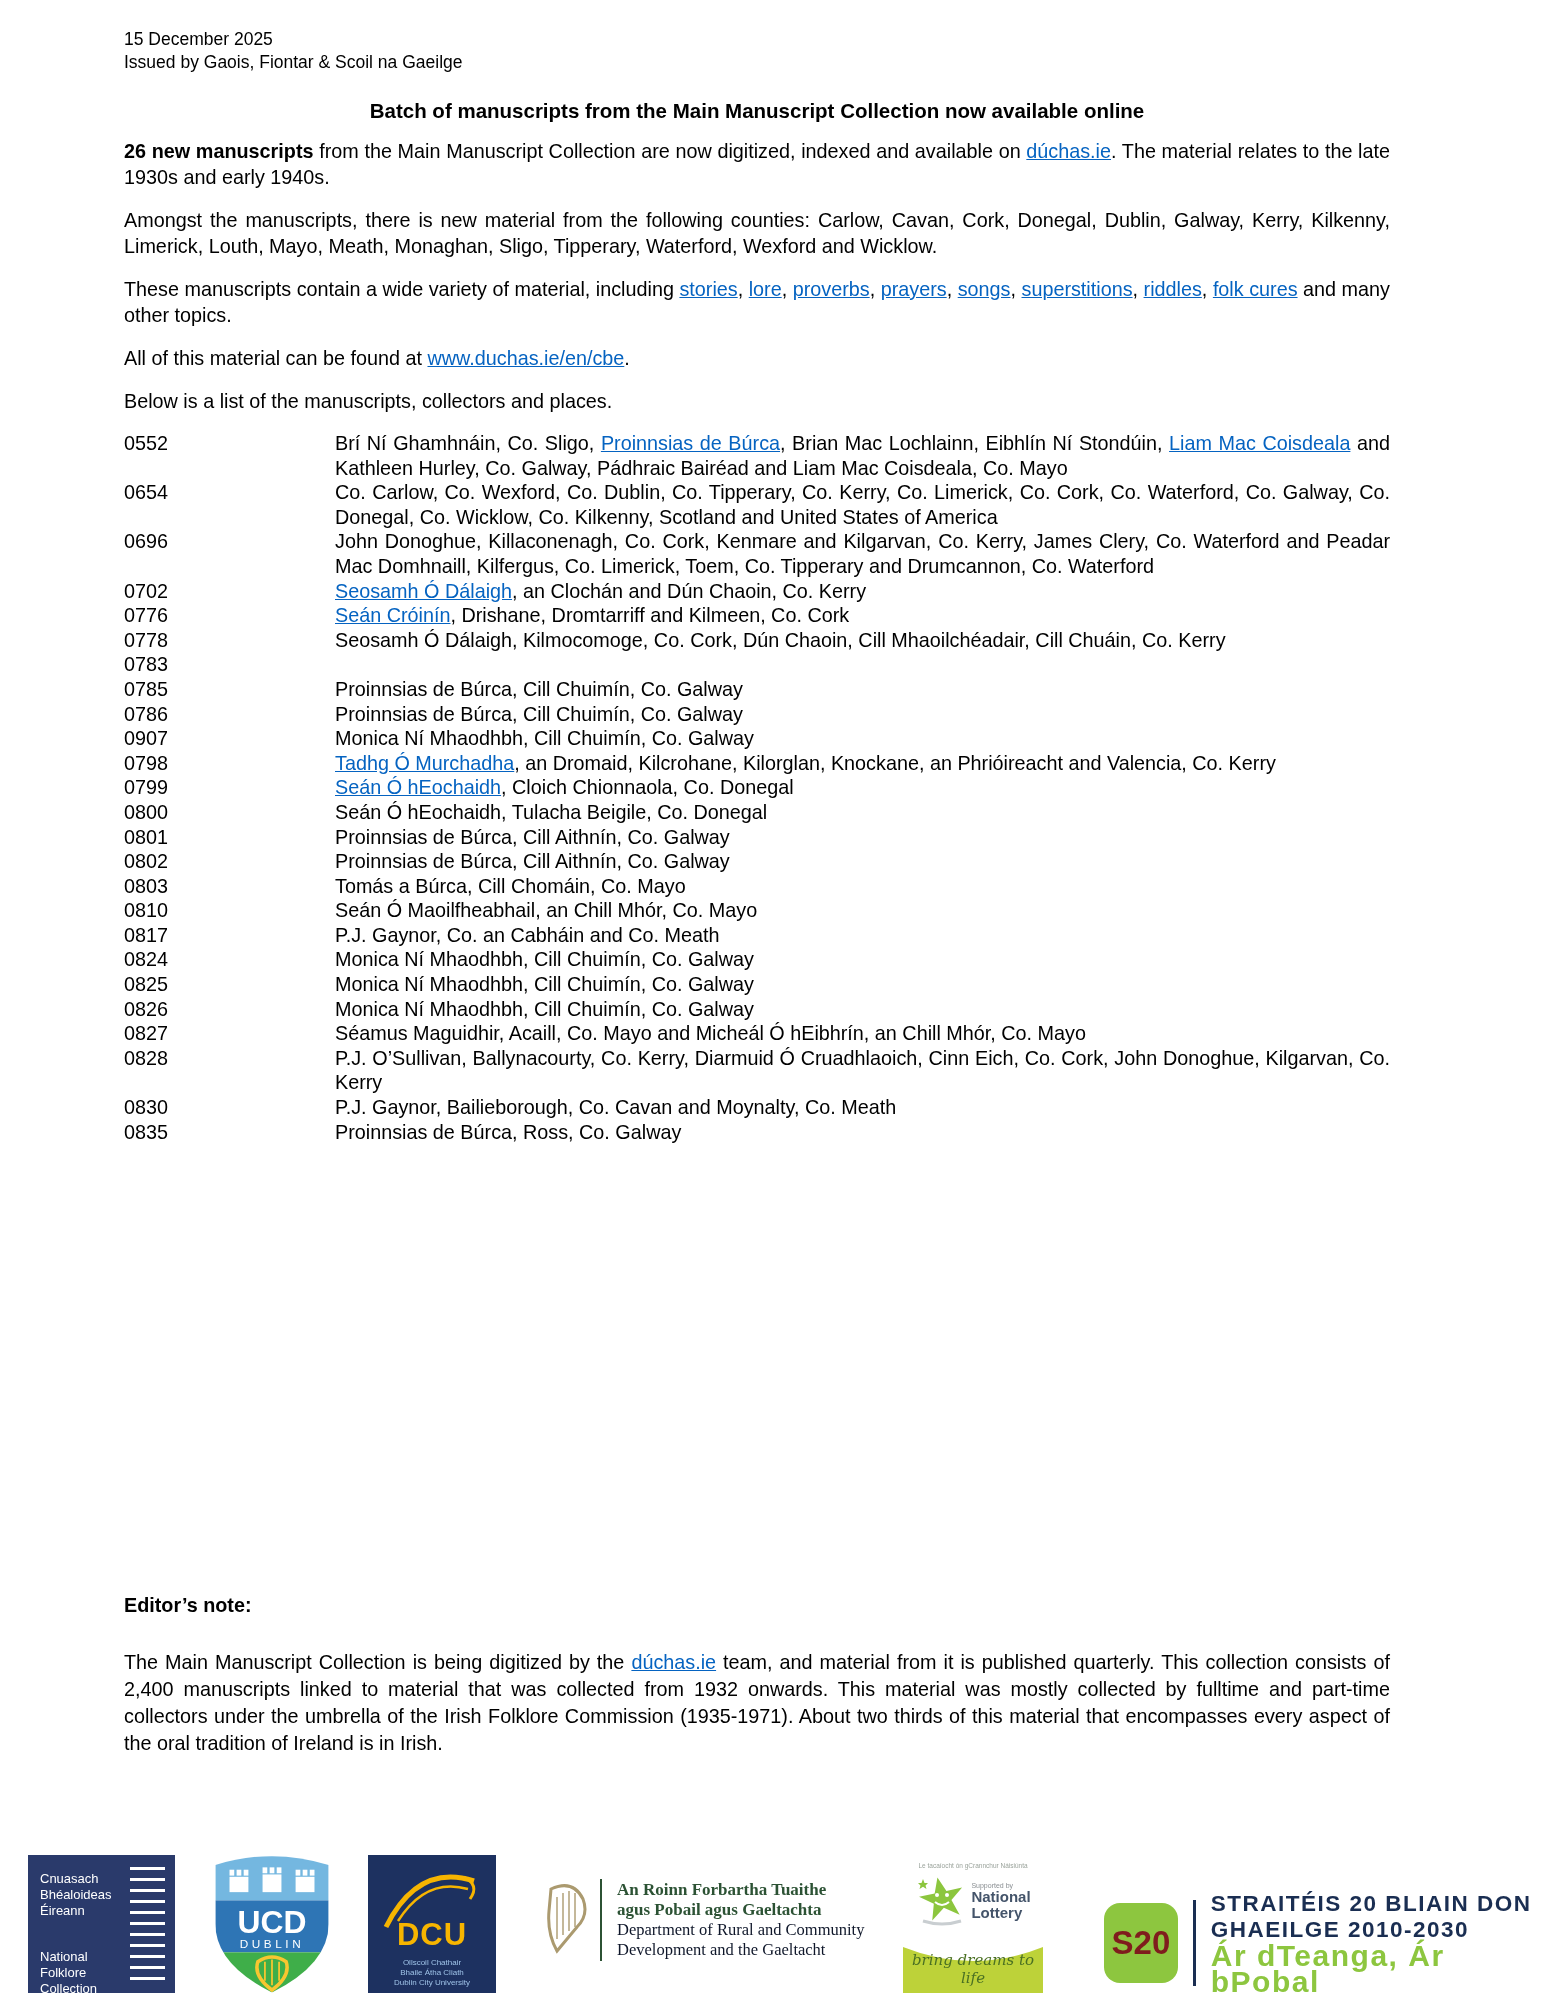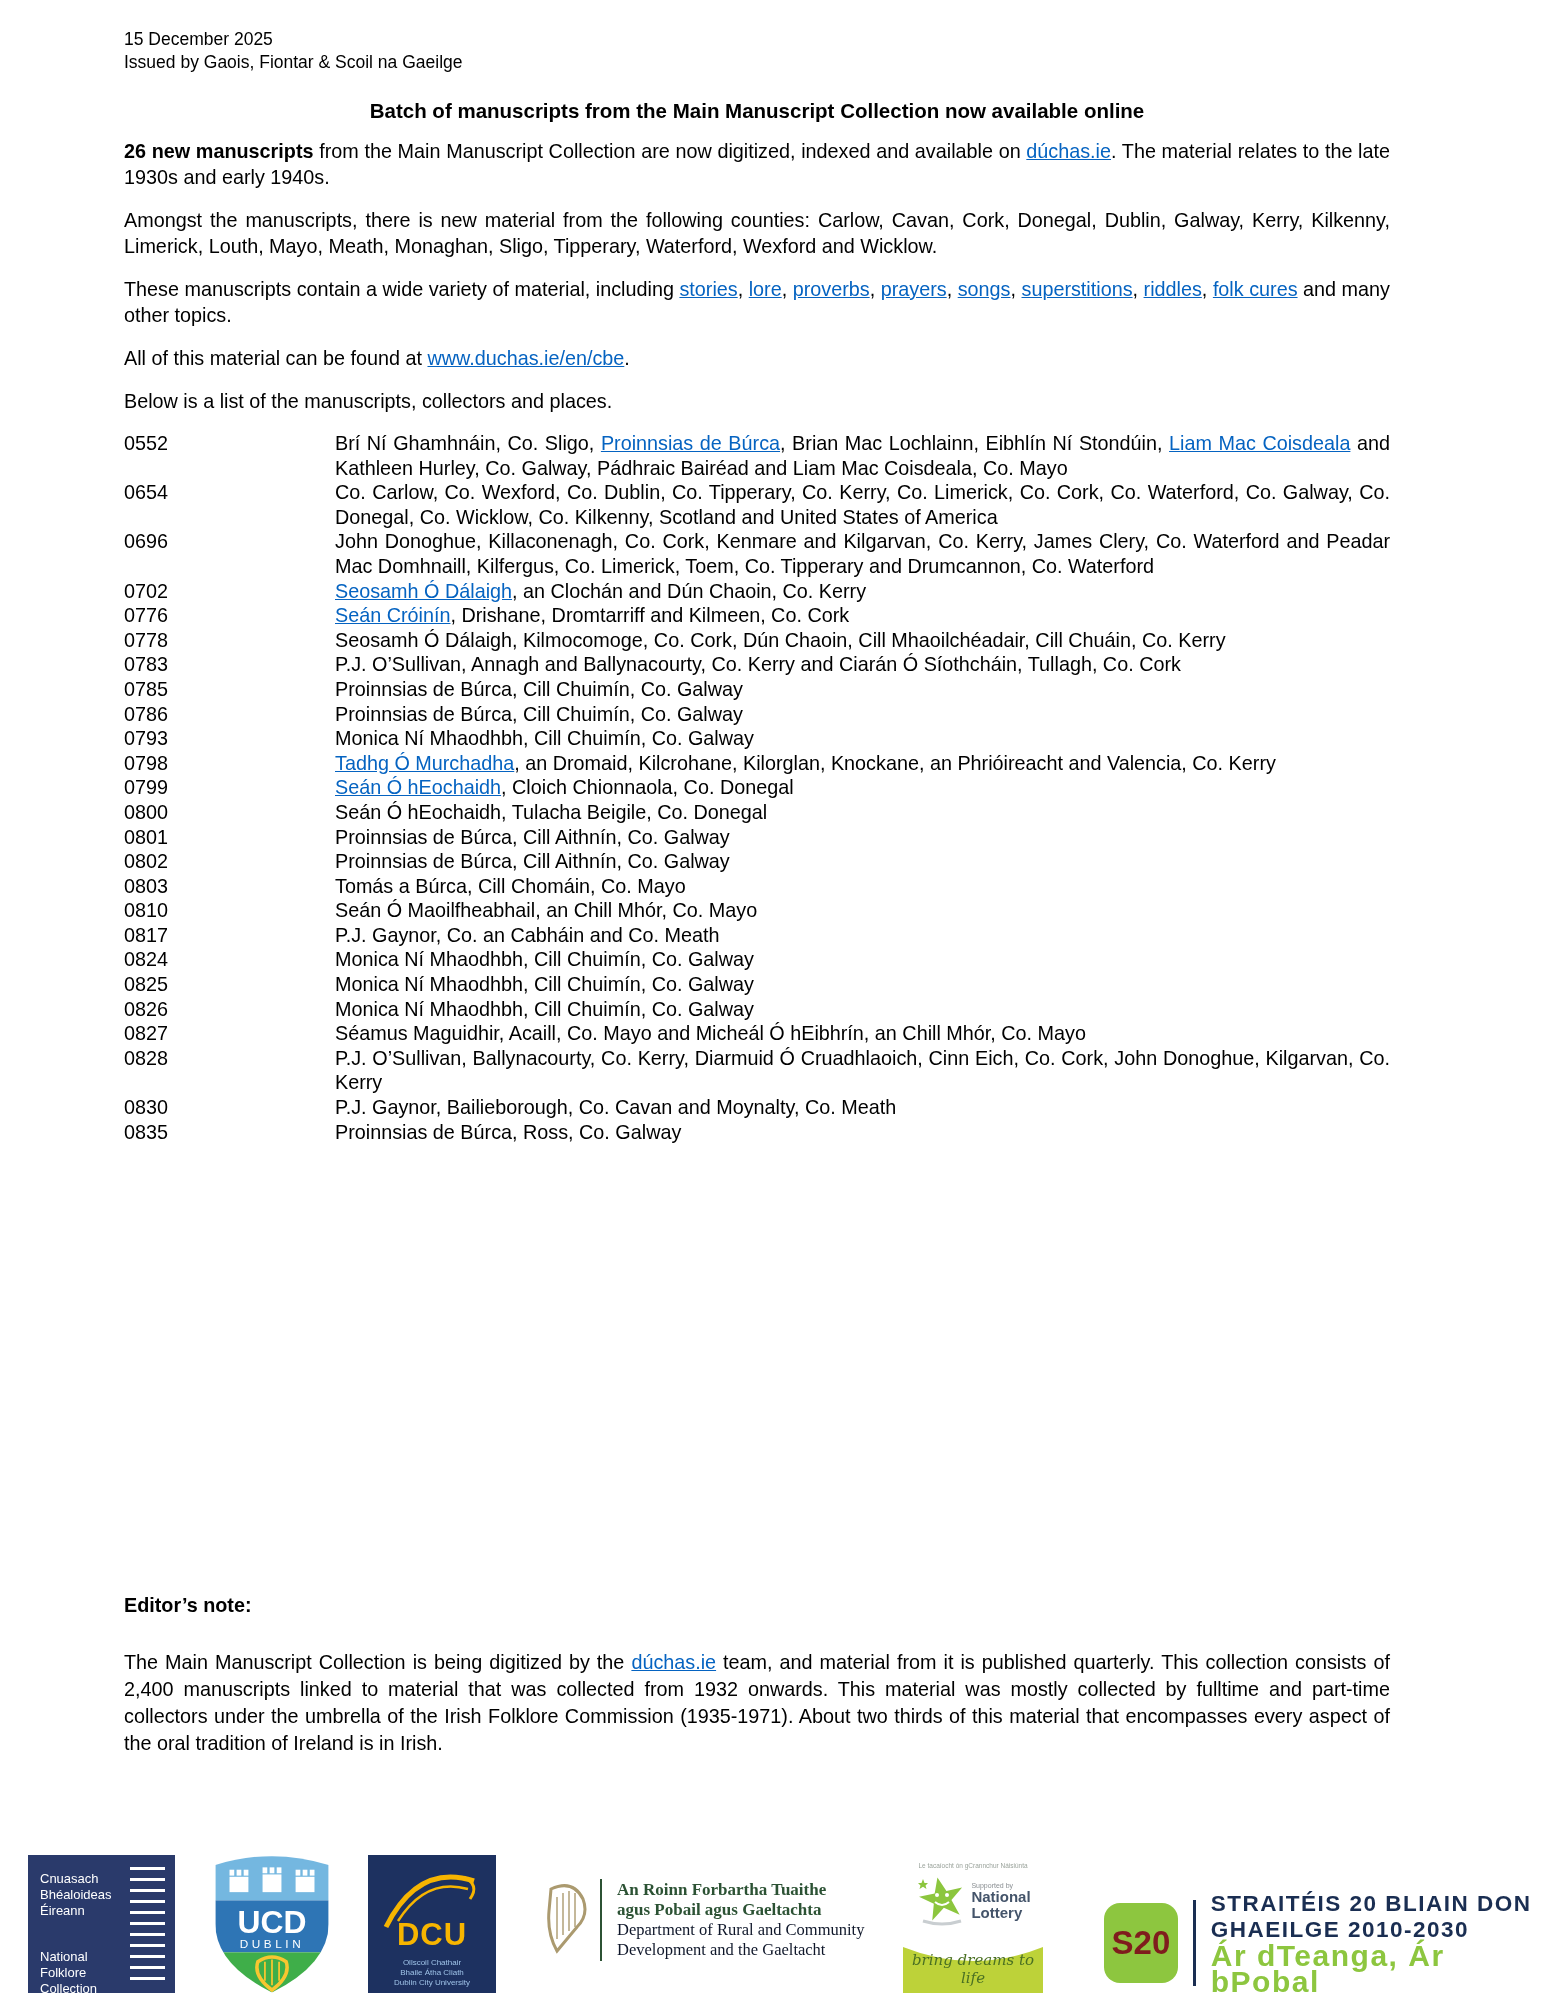--- a/index.html
+++ b/index.html
@@ -100,32 +100,31 @@
       <div class="mrow">
         <div class="mnum">0776</div>
         <div class="mdesc"><a class="lnk" href="#">Seán Cróinín</a><span>, Drishane, Dromtarriff and Kilmeen, Co. Cork</span></div>
       </div>
       <div class="mrow">
         <div class="mnum">0778</div>
         <div class="mdesc"><span>Seosamh Ó Dálaigh, Kilmocomoge, Co. Cork, Dún Chaoin, Cill Mhaoilchéadair, Cill Chuáin, Co. Kerry</span></div>
       </div>
       <div class="mrow">
         <div class="mnum">0783</div>
-        <div class="mdesc"><span>P.J. O’Sullivan, Annagh and Ballynacourty, Co. Kerry and Ciarán Ó Síothcháin, Tullagh, Co. Cork</span></div>
       </div>
       <div class="mrow">
         <div class="mnum">0785</div>
         <div class="mdesc"><span>Proinnsias de Búrca, Cill Chuimín, Co. Galway</span></div>
       </div>
       <div class="mrow">
         <div class="mnum">0786</div>
         <div class="mdesc"><span>Proinnsias de Búrca, Cill Chuimín, Co. Galway</span></div>
       </div>
       <div class="mrow">
-        <div class="mnum">0793</div>
+        <div class="mnum">0907</div>
         <div class="mdesc"><span>Monica Ní Mhaodhbh, Cill Chuimín, Co. Galway</span></div>
       </div>
       <div class="mrow">
         <div class="mnum">0798</div>
         <div class="mdesc"><a class="lnk" href="#">Tadhg Ó Murchadha</a><span>, an Dromaid, Kilcrohane, Kilorglan, Knockane, an Phrióireacht and Valencia, Co. Kerry</span></div>
       </div>
       <div class="mrow">
         <div class="mnum">0799</div>
         <div class="mdesc"><a class="lnk" href="#">Seán Ó hEochaidh</a><span>, Cloich Chionnaola, Co. Donegal</span></div>
       </div>

